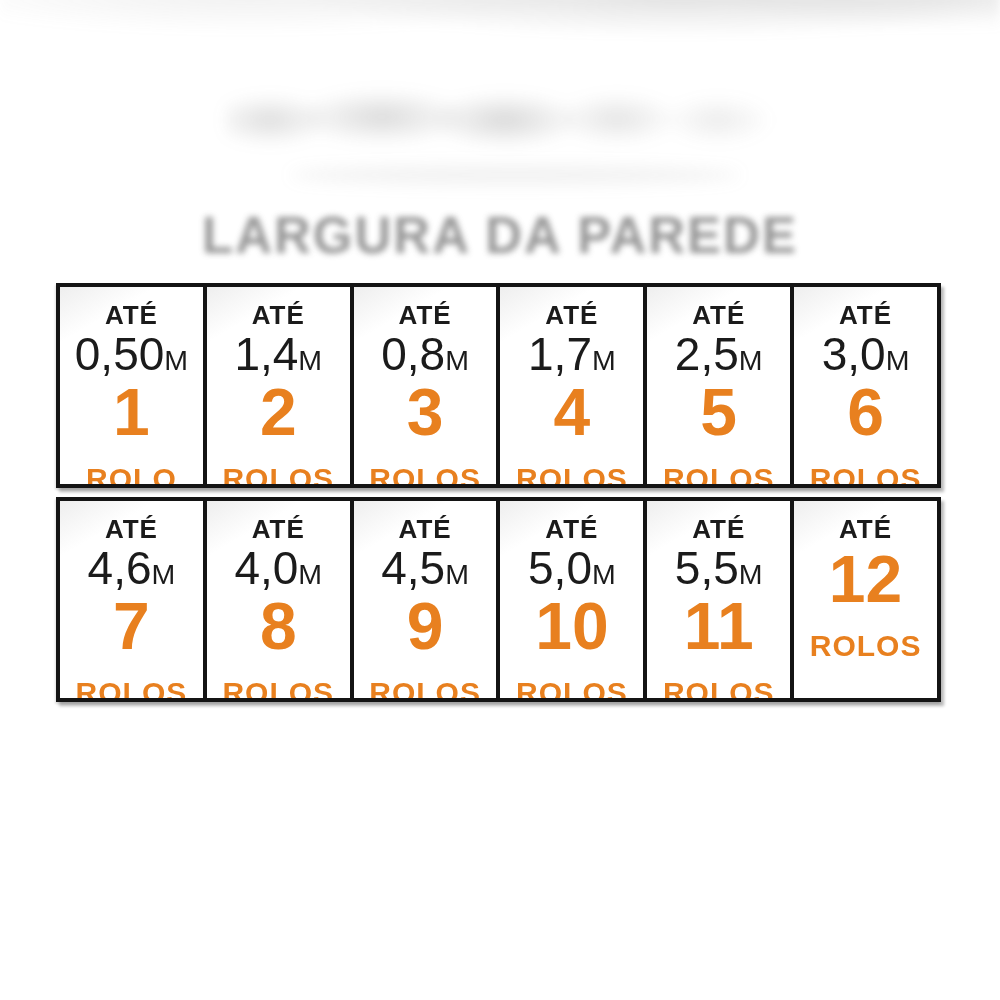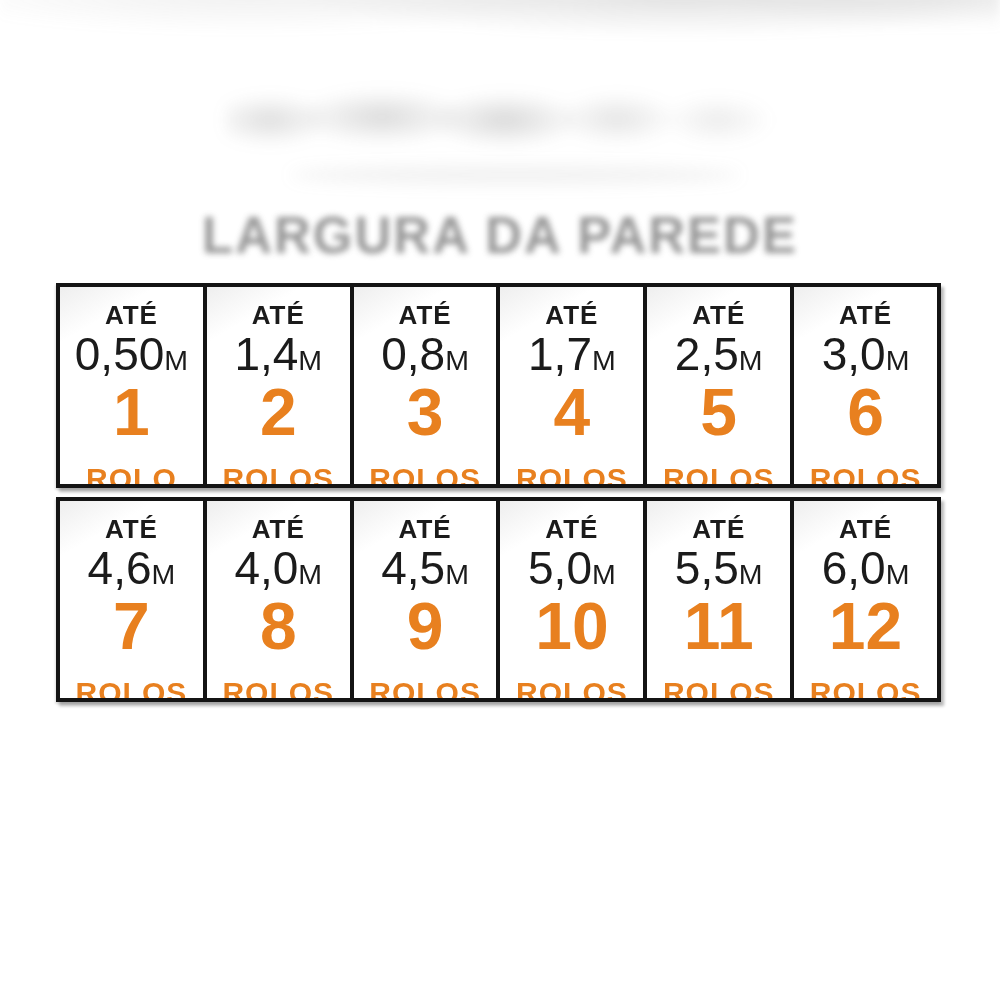--- a/index.html
+++ b/index.html
@@ -162,17 +162,16 @@
     <div class="count-label">ROLOS</div>
   </div>
   <div class="cell">
     <div class="upto">ATÉ</div>
     <div class="measure"><span>5,5</span><span class="unit">M</span></div>
     <div class="count">11</div>
     <div class="count-label">ROLOS</div>
   </div>
   <div class="cell">
     <div class="upto">ATÉ</div>
-    <div class="measure"><span>6,0</span><span class="unit">M</span></div>
     <div class="count">12</div>
     <div class="count-label">ROLOS</div>
   </div>
 </div>
 
 </body></html>

